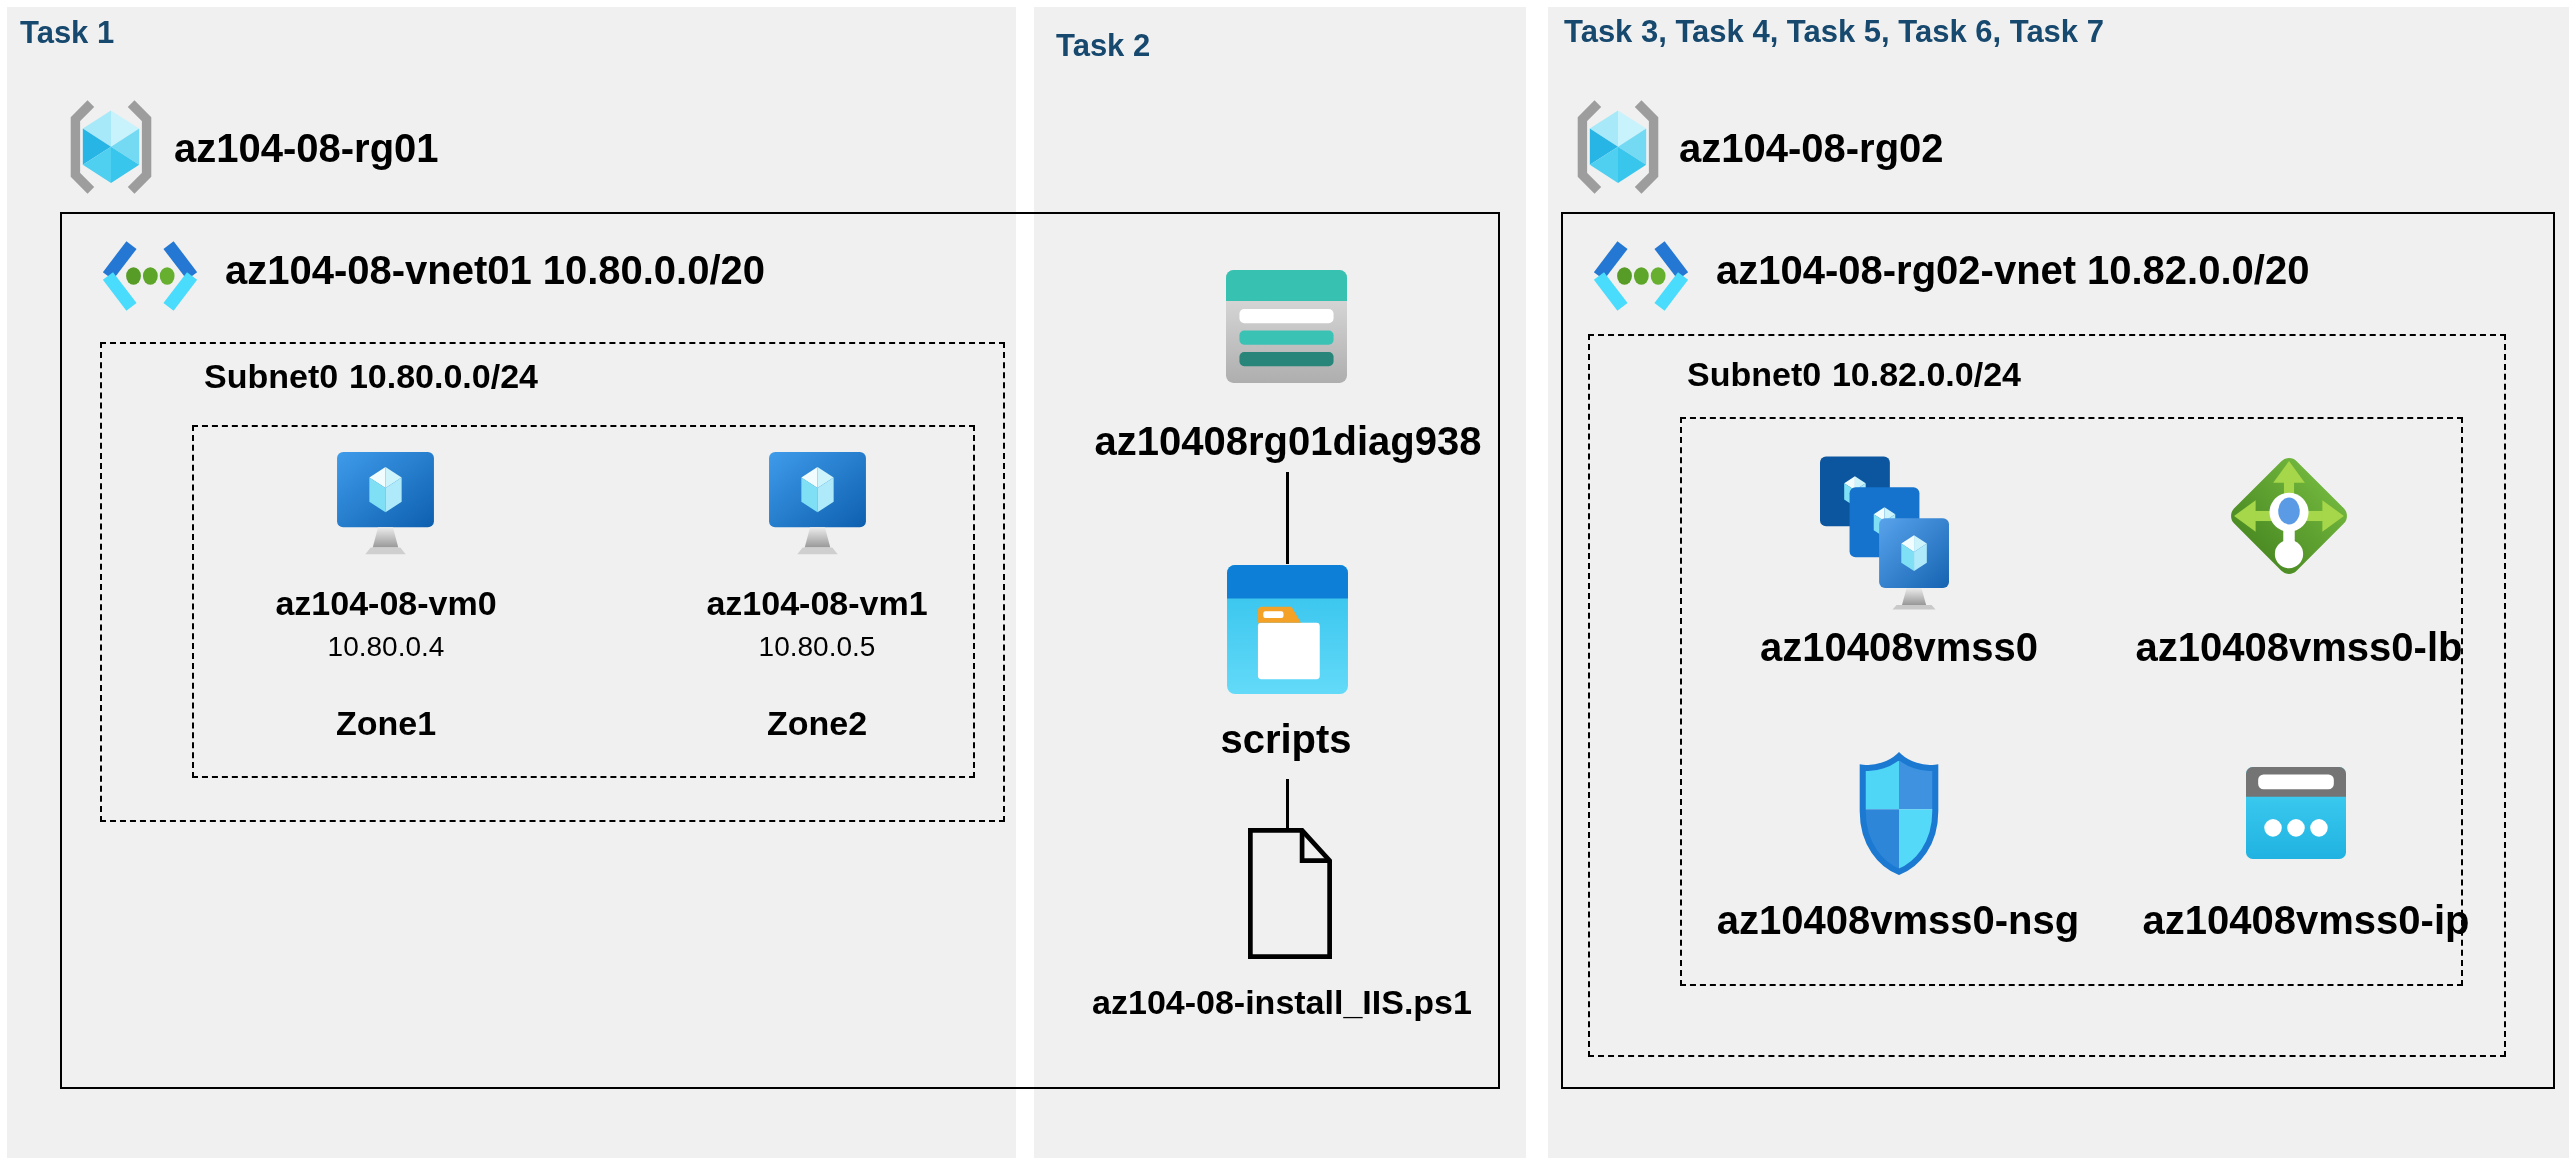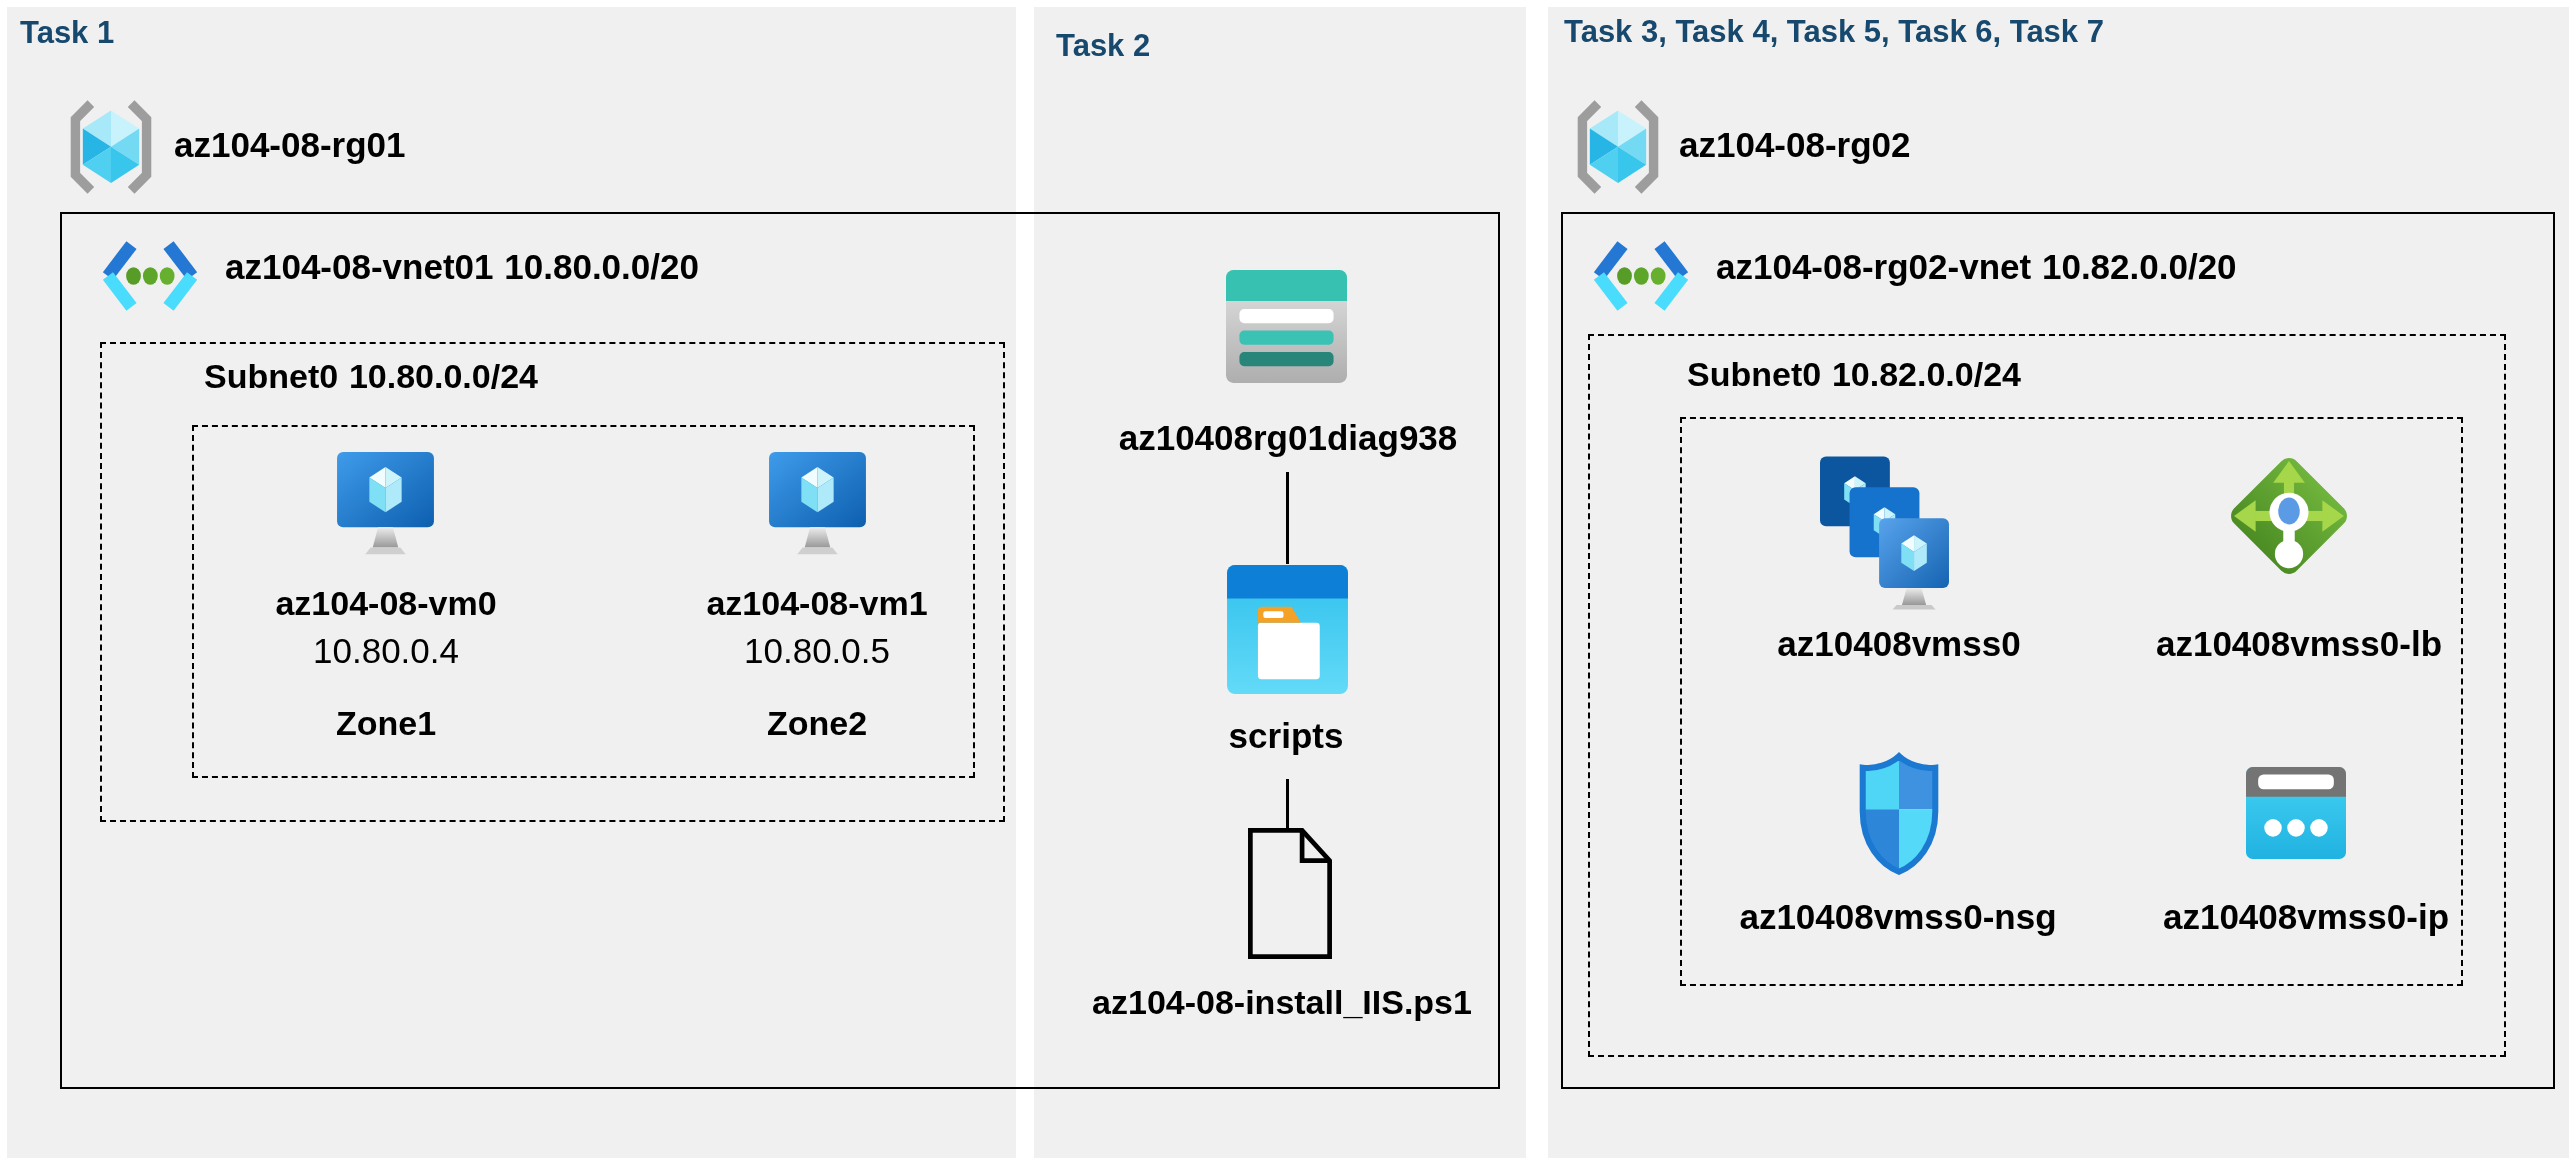--- a/index.html
+++ b/index.html
@@ -4,25 +4,25 @@
 <style>
   html,body{margin:0;padding:0}
   body{
     width:2576px;height:1166px;position:relative;overflow:hidden;
     background:#ffffff;font-family:"Liberation Sans",sans-serif;color:#000;
   }
   .panel{position:absolute;background:#f0f0f0}
   .box-solid{position:absolute;border:2.7px solid #000;box-sizing:border-box}
   .box-dashed{position:absolute;border:2px dashed #000;box-sizing:border-box}
   .task-title{position:absolute;font-size:31px;font-weight:bold;color:#17486d;white-space:nowrap;line-height:1.15}
-  .lbl{position:absolute;font-size:35px;font-weight:bold;color:#000;white-space:nowrap;line-height:1.15}
+  .lbl{position:absolute;font-size:40px;font-weight:bold;color:#000;white-space:nowrap;line-height:1.15}
   .f50{font-size:34px}
   .cidr{font-weight:bold;margin-left:10.8px}
   .ctr{transform:translateX(-50%);text-align:left}
-  .ipline{position:absolute;font-size:35px;font-weight:normal;color:#000;white-space:nowrap;line-height:1.15}
+  .ipline{position:absolute;font-size:28px;font-weight:normal;color:#000;white-space:nowrap;line-height:1.15}
   .vline{position:absolute;width:3.4px;background:#000}
   .icon{position:absolute;line-height:0}
   svg{display:block}
 </style>
 </head>
 <body>
 
 <svg width="0" height="0" style="position:absolute" aria-hidden="true">
   <defs>
     <linearGradient id="gVm" x1="0" y1="0" x2="1" y2="1">

